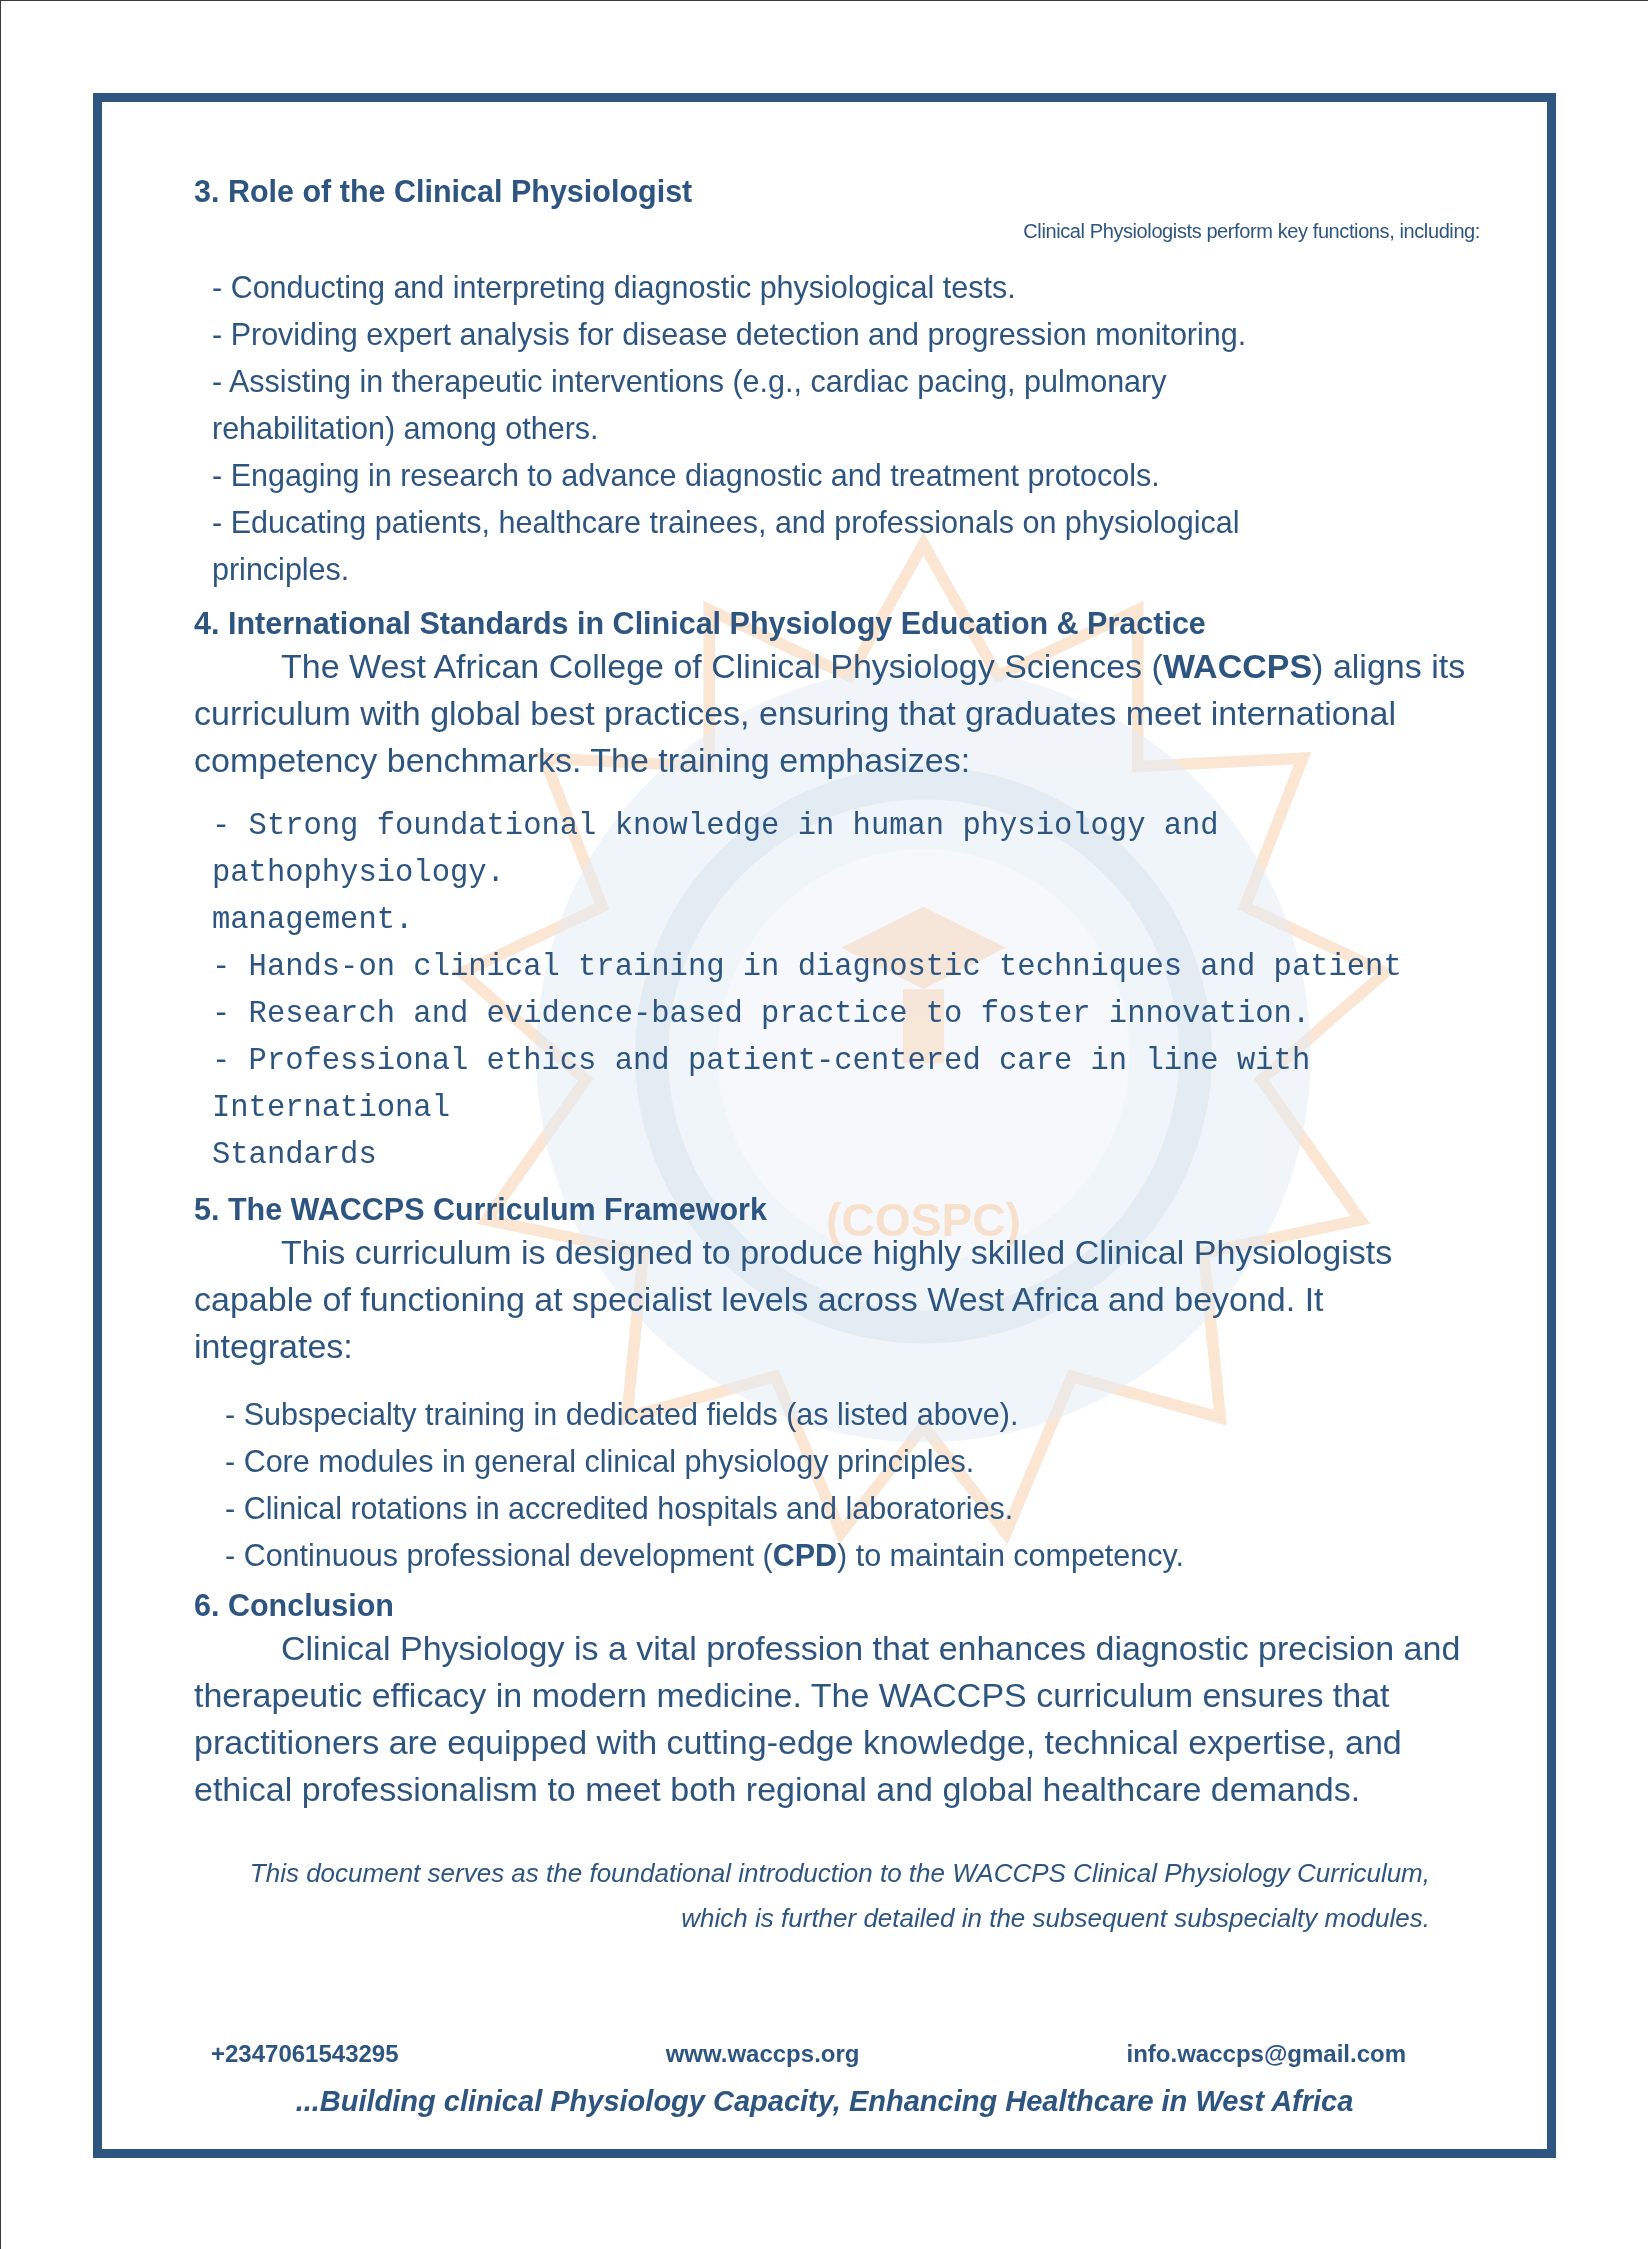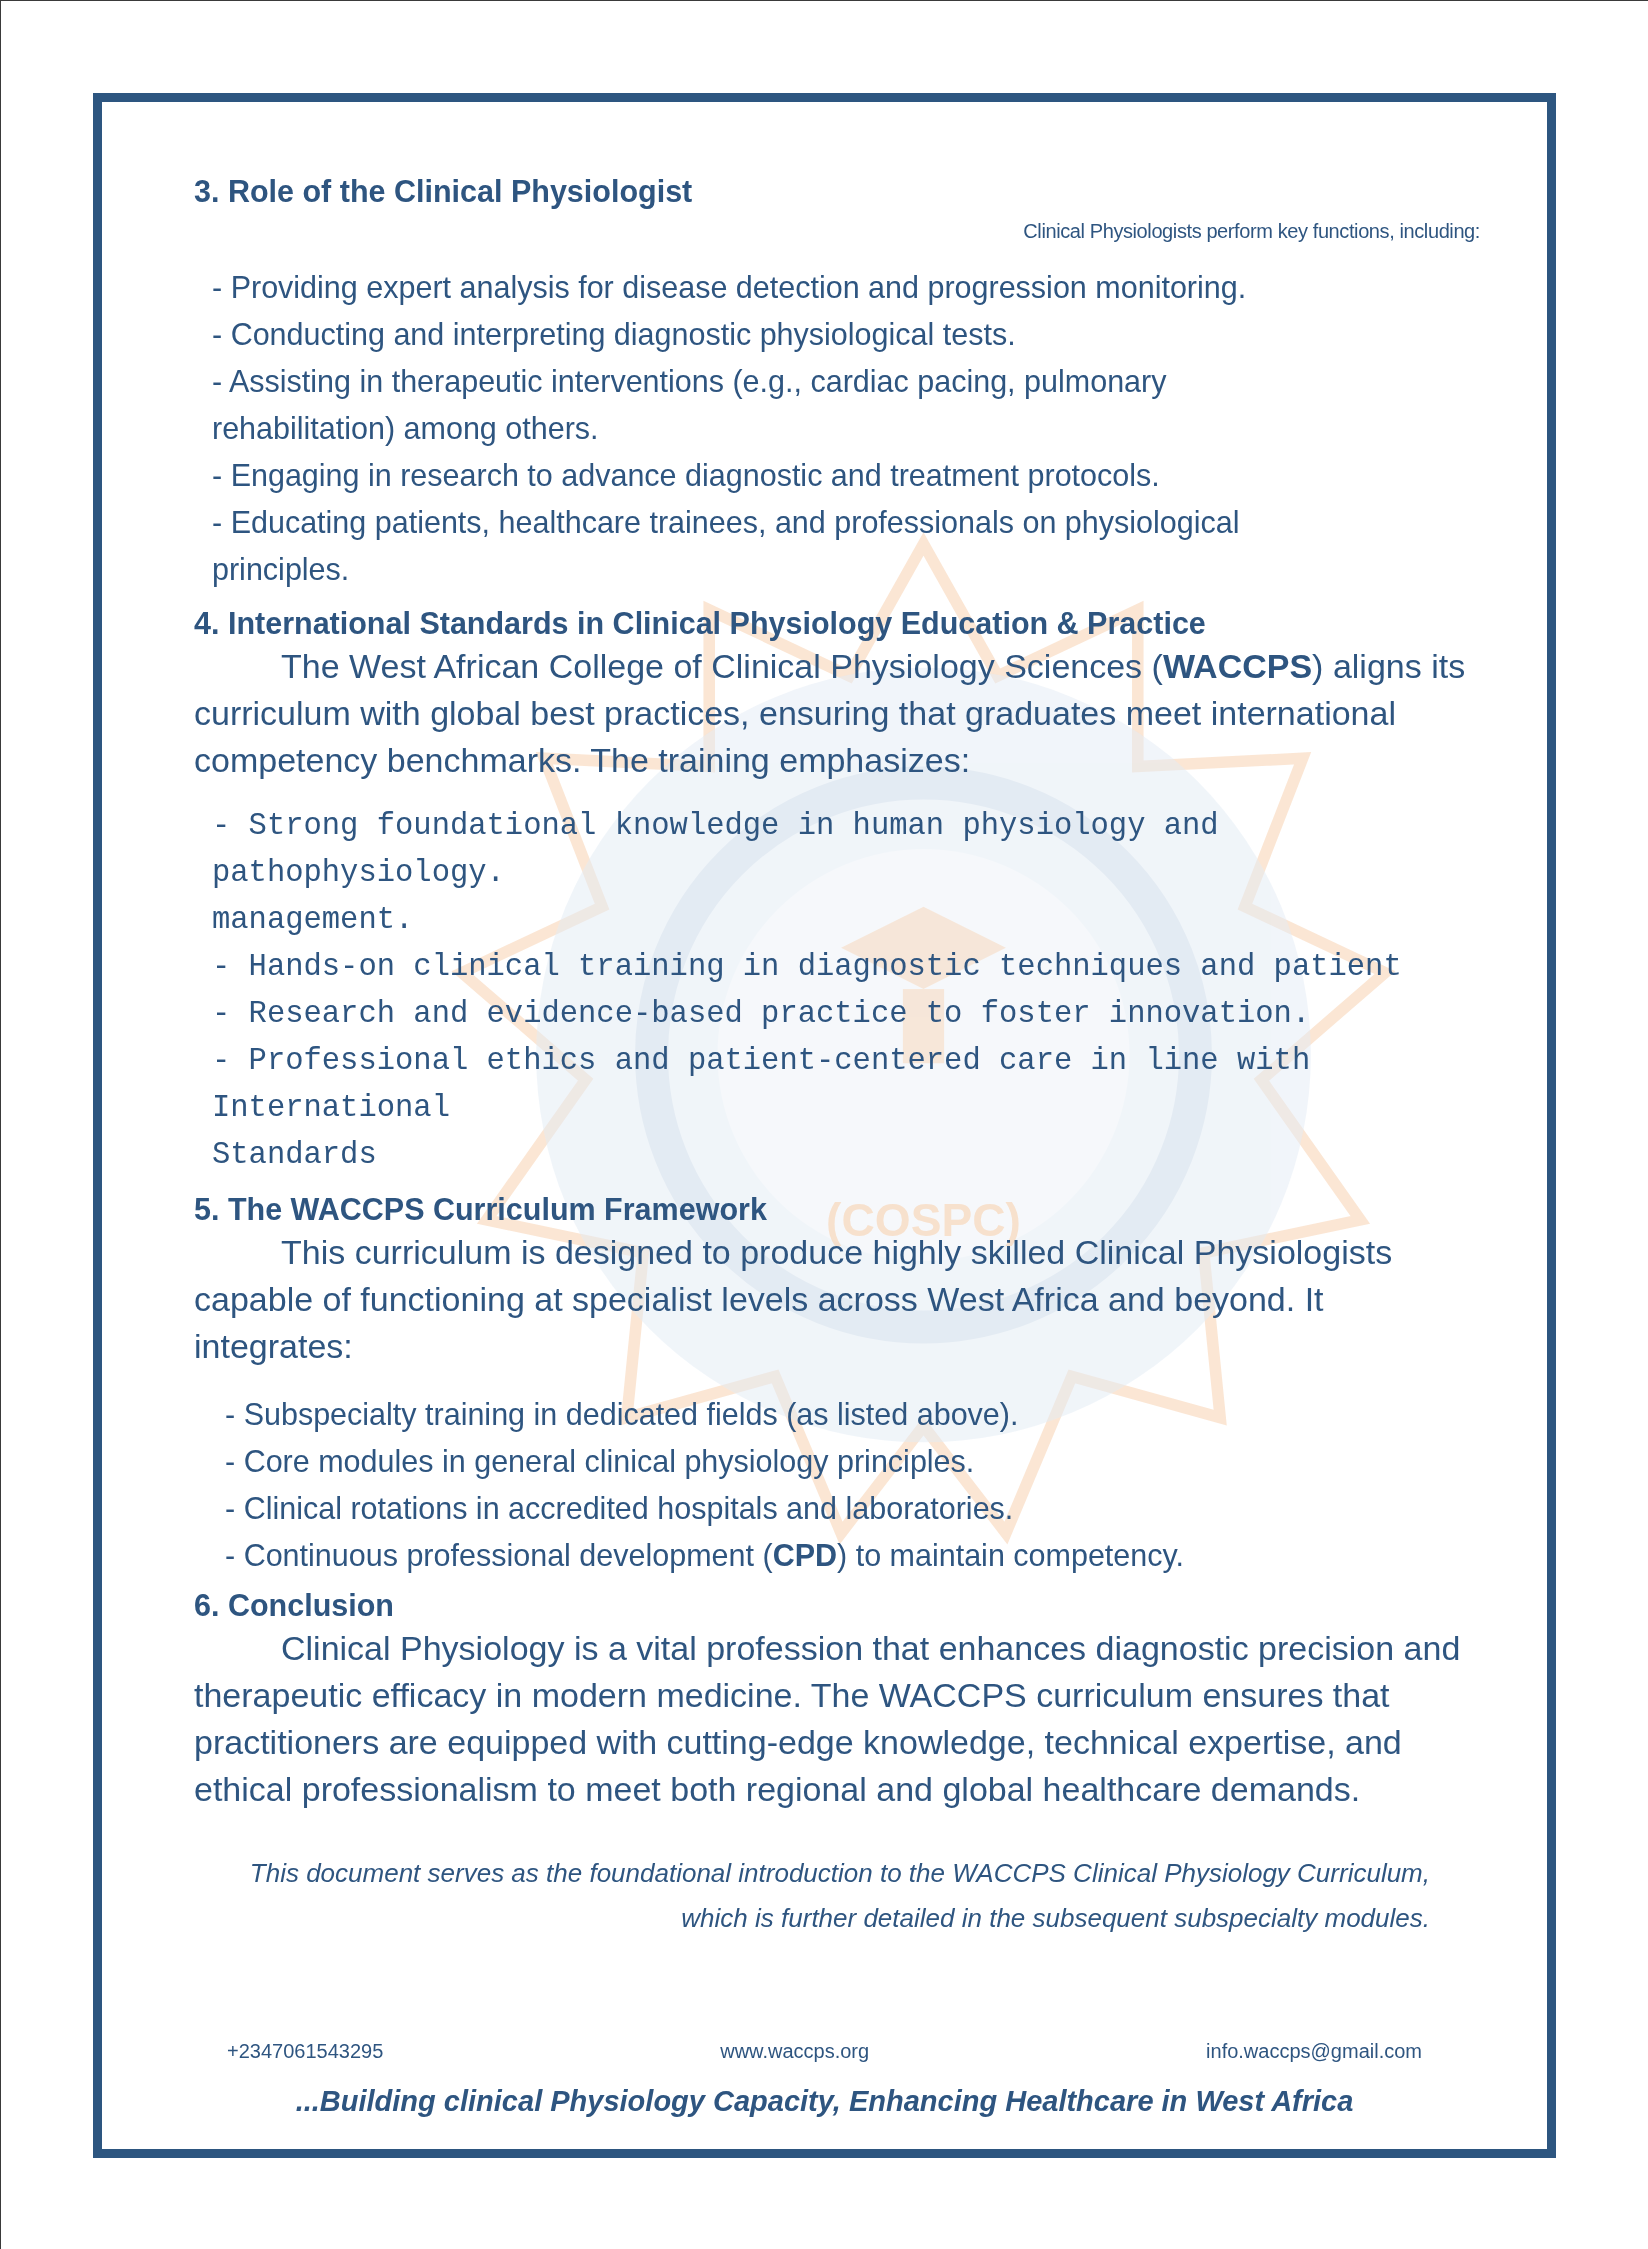--- a/index.html
+++ b/index.html
@@ -84,27 +84,27 @@
       font-style: italic;
       font-size: 26px;
       line-height: 45px;
       text-align: right;
       margin: 0;
       width: 1236px;
       margin-left: 0;
     }
     .footer-contacts {
       position: absolute;
-      left: 227px;
+      left: 211px;
       top: 2040px;
       width: 1195px;
       display: flex;
       justify-content: space-between;
-      font-weight: normal;
-      font-size: 20px;
+      font-weight: bold;
+      font-size: 24px;
     }
     .footer-contacts span { display: inline-block; }
     .tagline {
       position: absolute;
       left: 165px;
       top: 2085px;
       width: 1319px;
       text-align: center;
       font-style: italic;
       font-weight: bold;
@@ -132,22 +132,22 @@
   </g>
   <text x="600" y="880" text-anchor="middle" font-family="Liberation Sans, sans-serif" font-weight="bold" font-size="56" fill="#F8D2B0" opacity="0.6">(COSPC)</text>
 </svg>
 
 <div class="content">
 
   <section>
     <h2 class="section-title">3. Role of the Clinical Physiologist</h2>
     <p class="para-intro">Clinical Physiologists perform key functions, including:</p>
     <ul class="bullets" style="margin-top:11.5px;">
+      <li>- Conducting and interpreting diagnostic physiological tests.</li>
       <li>- Providing expert analysis for disease detection and progression monitoring.</li>
-      <li>- Conducting and interpreting diagnostic physiological tests.</li>
       <li>- Assisting in therapeutic interventions (e.g., cardiac  pacing, pulmonary</li>
       <li>rehabilitation) among others.</li>
       <li>- Engaging in research to advance diagnostic and treatment protocols.</li>
       <li>- Educating patients, healthcare trainees, and professionals on physiological</li>
       <li>principles.</li>
     </ul>
   </section>
 
   <section style="margin-top:10px;">
     <h2 class="section-title">4. International Standards in Clinical Physiology Education &amp; Practice</h2>

